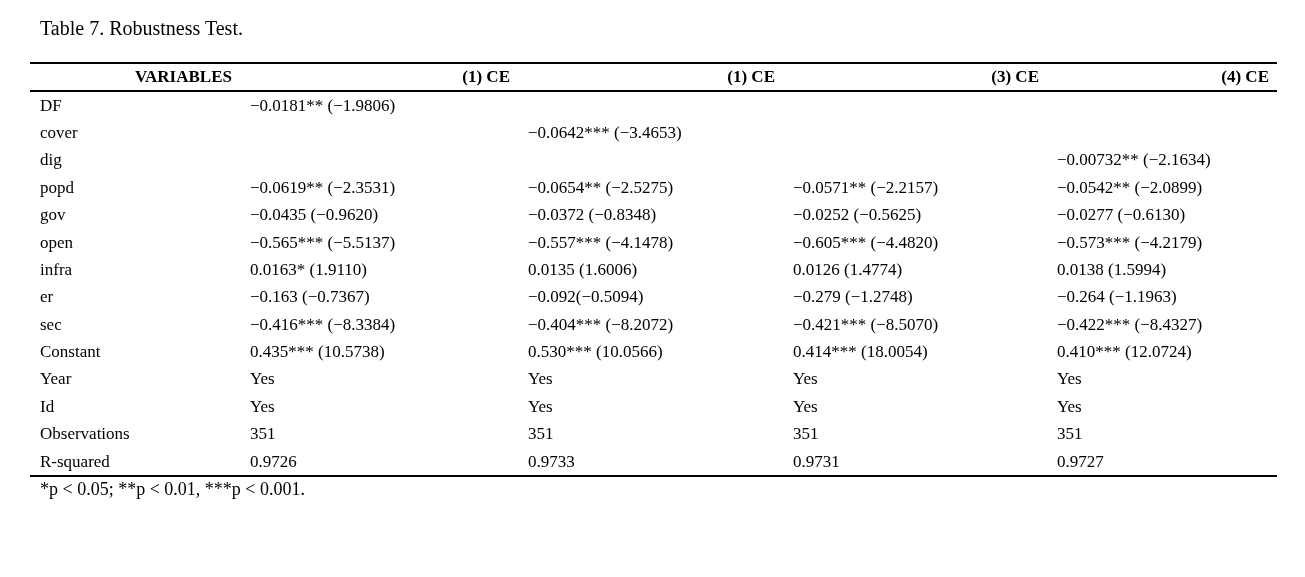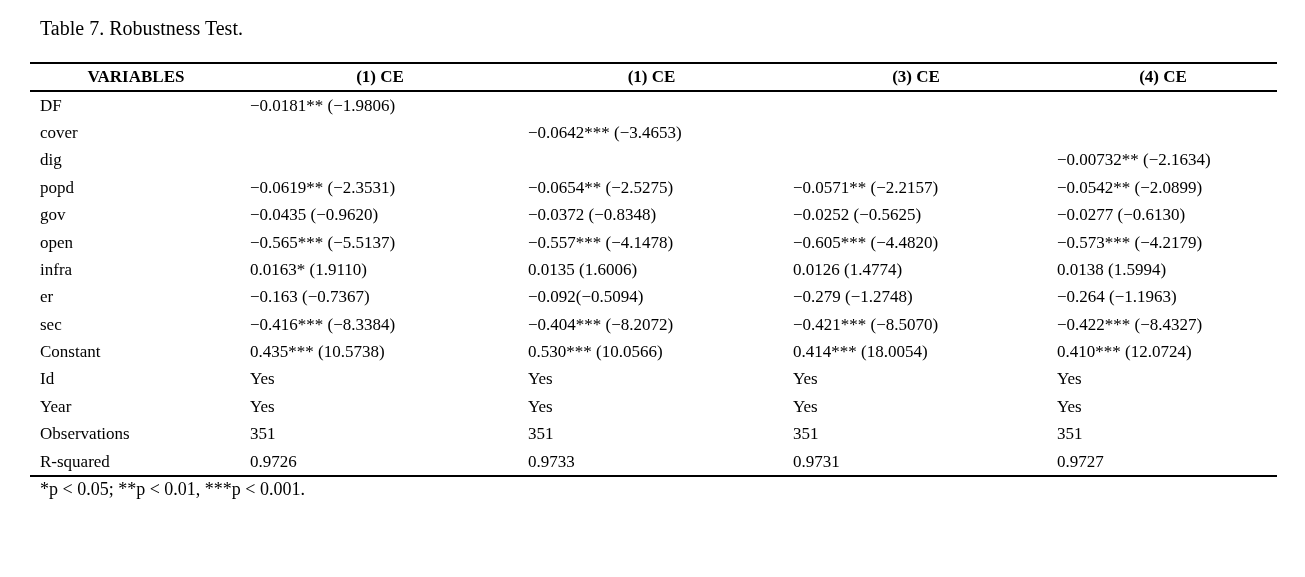--- a/index.html
+++ b/index.html
@@ -27,21 +27,21 @@
   }
   table.regression-table {
     border-collapse: collapse;
     table-layout: fixed;
     width: 1247px;
     font-size: 17px;
     border-top: 2px solid #000000;
     border-bottom: 2.5px solid #000000;
   }
   table.regression-table thead th {
-    text-align: center;
+    text-align: right;
     font-weight: bold;
     padding: 3px 8px 3px 10px;
     line-height: 20px;
     border-bottom: 2px solid #000000;
     white-space: nowrap;
     overflow: hidden;
   }
   table.regression-table tbody td {
     text-align: left;
     padding: 3.7px 8px 3.7px 10px;
@@ -155,29 +155,29 @@
 
   <tr>
     <td class="var-label">Constant</td>
     <td>0.435*** (10.5738)</td>
     <td>0.530*** (10.0566)</td>
     <td>0.414*** (18.0054)</td>
     <td>0.410*** (12.0724)</td>
   </tr>
 
   <tr>
+    <td class="var-label">Year</td>
+    <td>Yes</td>
+    <td>Yes</td>
+    <td>Yes</td>
+    <td>Yes</td>
+  </tr>
+
+  <tr>
     <td class="var-label">Id</td>
-    <td>Yes</td>
-    <td>Yes</td>
-    <td>Yes</td>
-    <td>Yes</td>
-  </tr>
-
-  <tr>
-    <td class="var-label">Year</td>
     <td>Yes</td>
     <td>Yes</td>
     <td>Yes</td>
     <td>Yes</td>
   </tr>
 
   <tr>
     <td class="var-label">Observations</td>
     <td>351</td>
     <td>351</td>

